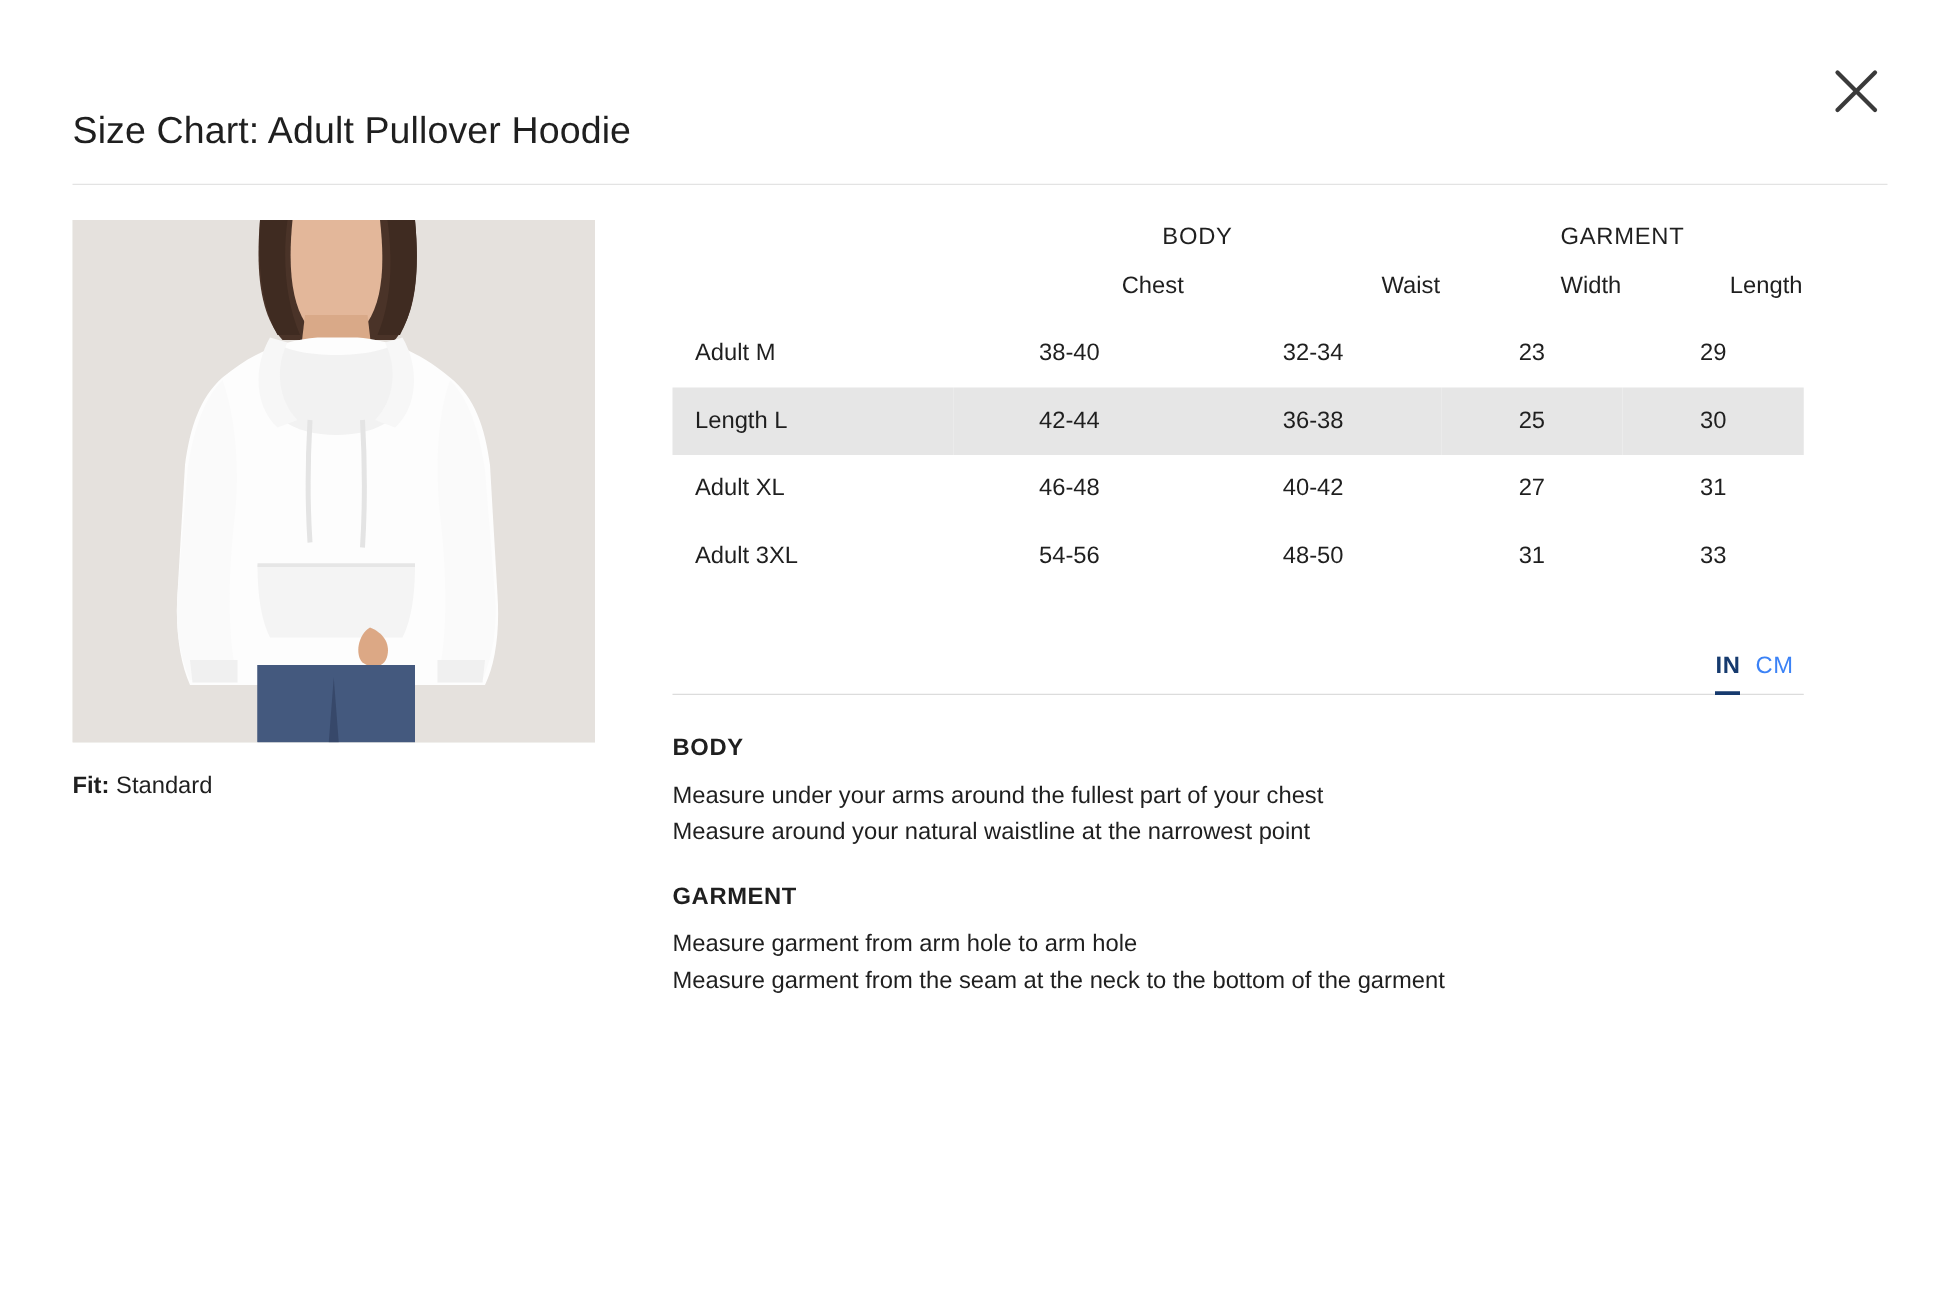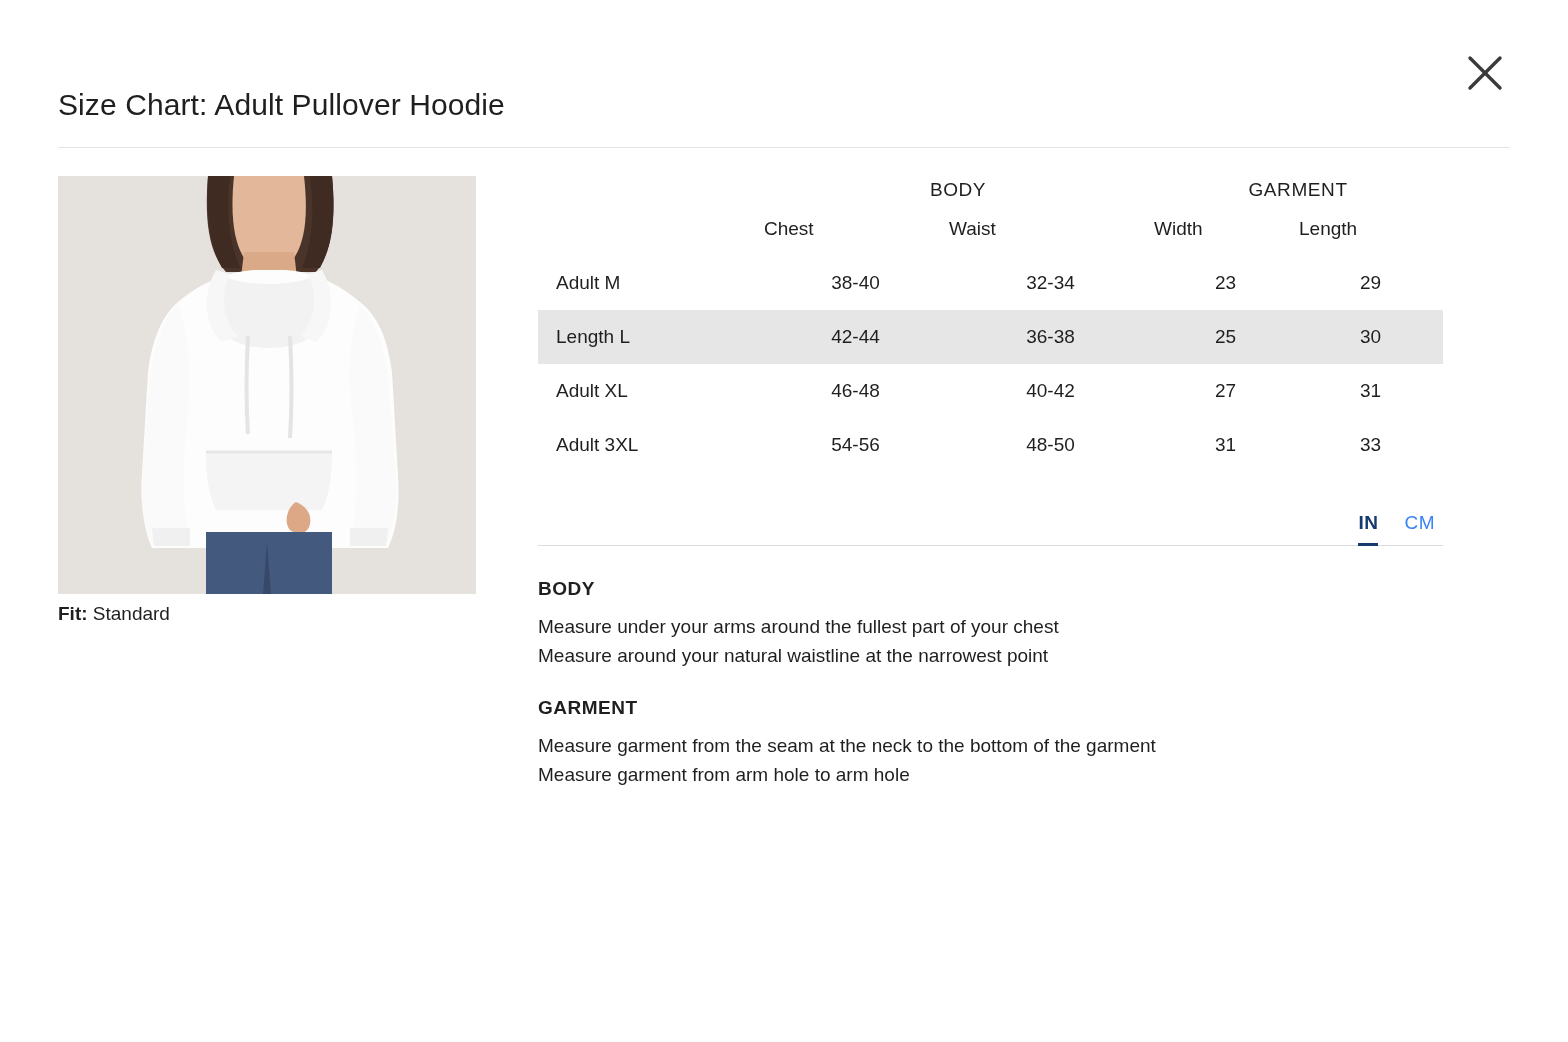--- a/index.html
+++ b/index.html
@@ -62,21 +62,21 @@
     flex: 0 0 420px;
   }
   .product-photo {
     width: 418px;
     height: 418px;
     background: #e5e1dd;
     position: relative;
     overflow: hidden;
   }
   .fit-line {
-    margin-top: 9px;
+    margin-top: 24px;
     font-size: 19px;
     color: #1f1f1f;
   }
   .fit-line .fit-label { font-weight: bold; }
   .right-col {
     flex: 1 1 auto;
     padding-top: 2px;
   }
   table.size-table {
     border-collapse: collapse;
@@ -92,21 +92,21 @@
     font-weight: bold;
     font-size: 19px;
     letter-spacing: 0.6px;
     padding-bottom: 16px;
     text-align: center;
   }
   .sub-row th {
     font-size: 19px;
     font-weight: 400;
     padding-bottom: 16px;
-    text-align: left;
+    text-align: right;
     color: #1f1f1f;
   }
   .size-table tbody td {
     height: 54px;
     text-align: center;
     vertical-align: middle;
   }
   .size-table tbody td.size-name {
     text-align: left;
     padding-left: 18px;
@@ -116,22 +116,22 @@
   }
   .col-size { width: 225px; }
   .col-chest { width: 185px; }
   .col-waist { width: 205px; }
   .col-width { width: 145px; }
   .col-length { width: 145px; }
   .unit-toggle {
     width: 905px;
     display: flex;
     justify-content: flex-end;
-    gap: 26px;
-    margin-top: 40px;
+    gap: 12px;
+    margin-top: 50px;
     padding-right: 8px;
   }
   .unit-toggle .unit {
     font-size: 19px;
     cursor: pointer;
     padding-bottom: 9px;
     letter-spacing: 0.5px;
   }
   .unit-toggle .unit.active {
     color: #163a6e;
@@ -294,19 +294,19 @@
         <div class="unit inactive">CM</div>
       </div>
       <div class="toggle-underline"></div>
 
       <div class="notes">
         <div class="note-head">BODY</div>
         <div class="note-line">Measure under your arms around the fullest part of your chest</div>
         <div class="note-line">Measure around your natural waistline at the narrowest point</div>
         <div class="notes-gap"></div>
         <div class="note-head">GARMENT</div>
+        <div class="note-line">Measure garment from arm hole to arm hole</div>
         <div class="note-line">Measure garment from the seam at the neck to the bottom of the garment</div>
-        <div class="note-line">Measure garment from arm hole to arm hole</div>
       </div>
 
     </div>
   </div>
 </div>
 
 </body></html>

